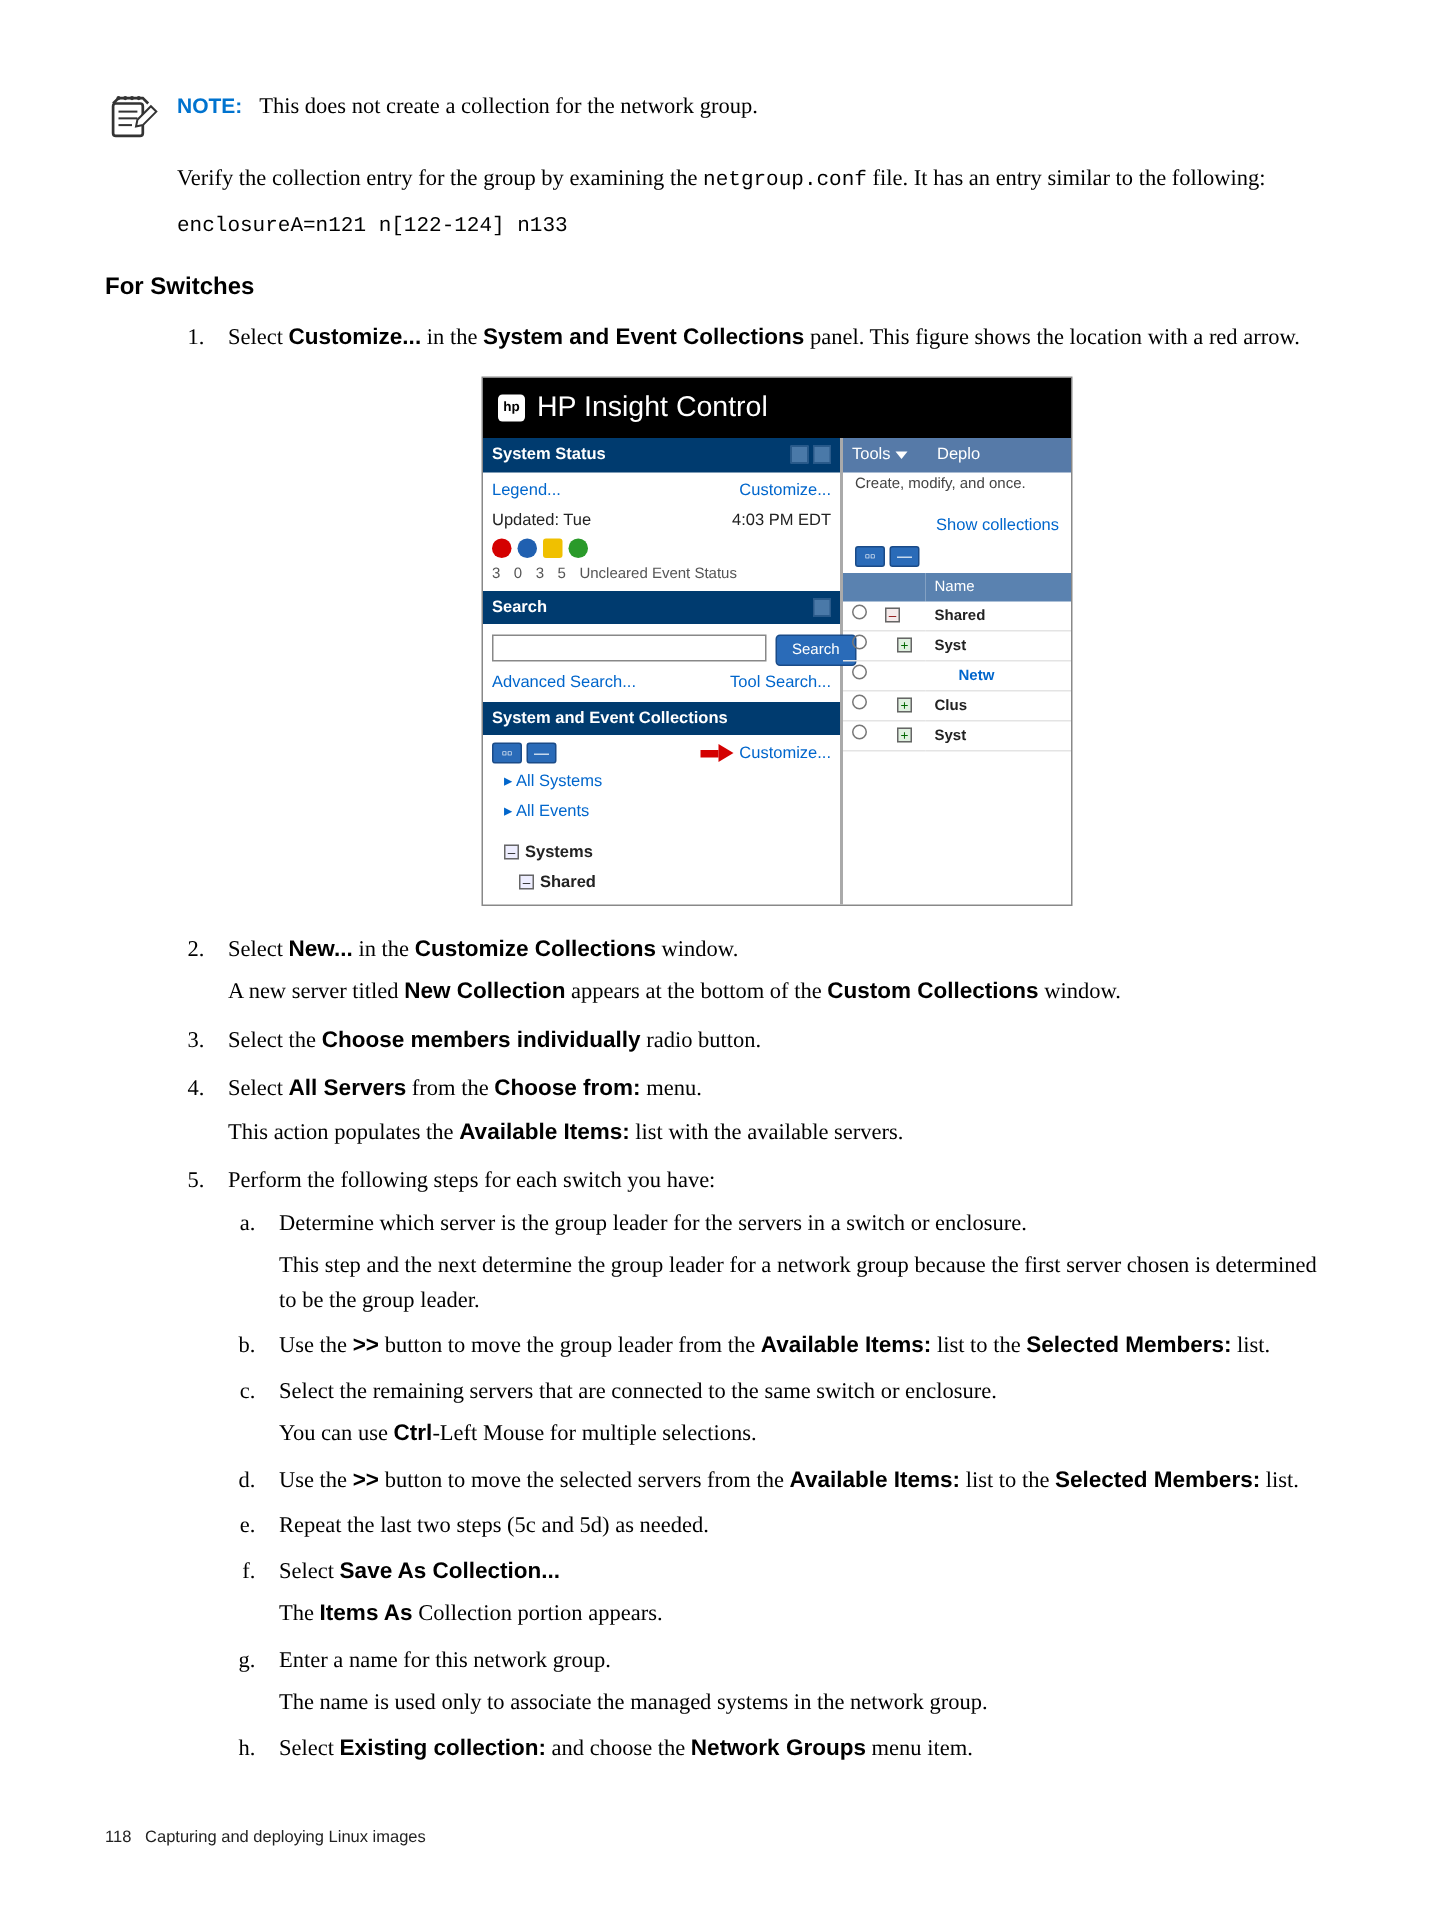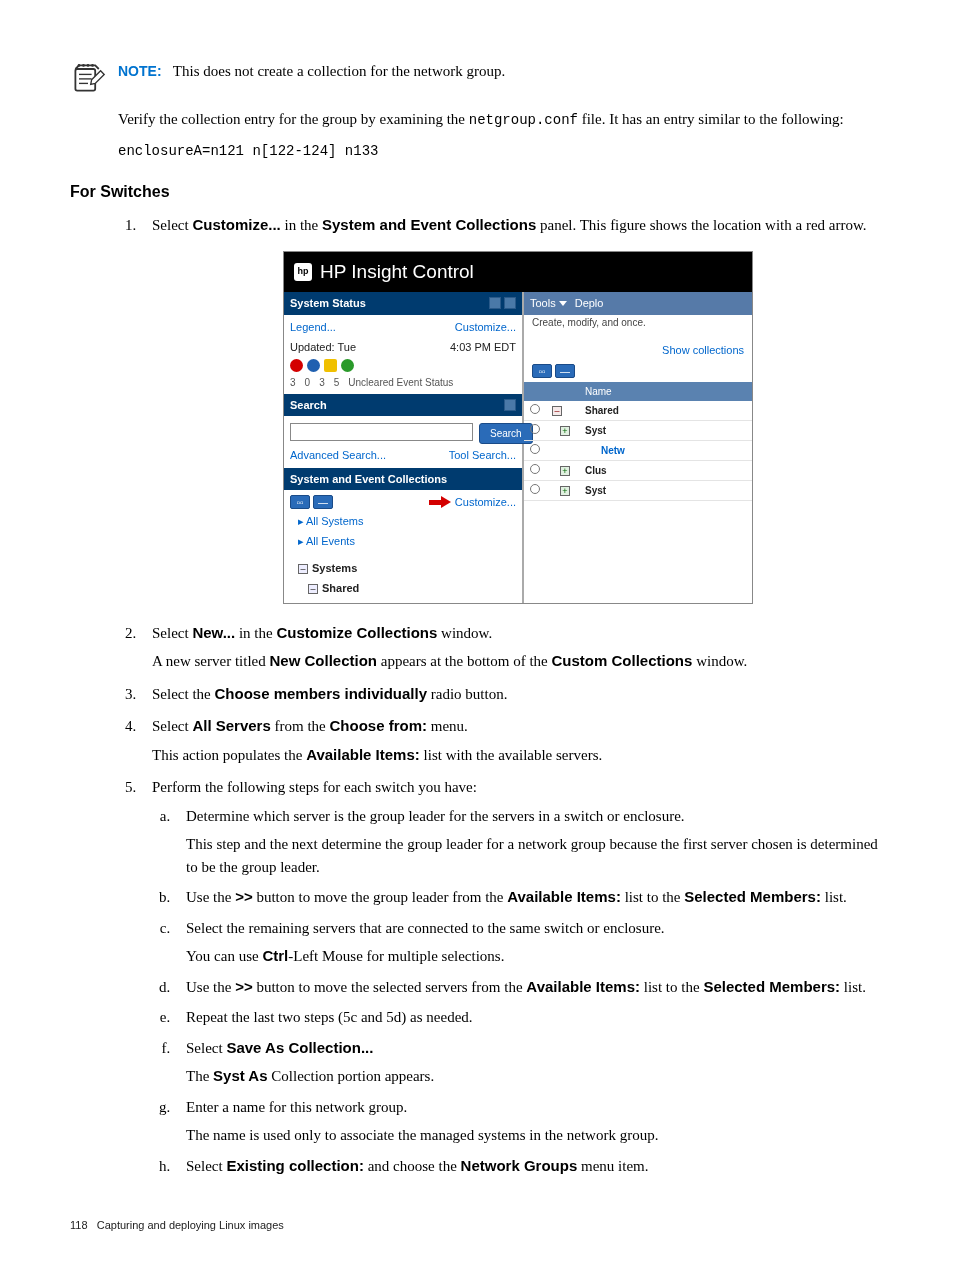--- a/index.html
+++ b/index.html
@@ -20,21 +20,21 @@
   .body-block { margin-left: 48px; }
   .mono { font-family: 'Courier New', monospace; font-size: 14px; }
   .section-heading { font-family: Arial, sans-serif; font-weight: bold; font-size: 16px; margin: 18px 0 10px 0; }
   ol.numbered { list-style: decimal; padding-left: 22px; margin: 8px 0 0 0; }
   ol.numbered > li { padding-left: 12px; margin-bottom: 10px; }
   ol.lettered { list-style: lower-alpha; padding-left: 22px; margin: 6px 0 0 0; }
   ol.lettered > li { padding-left: 12px; margin-bottom: 8px; }
   .p { margin: 6px 0; }
   b.sans, .bold-sans { font-family: Arial, sans-serif; font-weight: bold; }
   .screenshot-wrap { display: flex; justify-content: center; margin: 14px 0 18px 0; }
-  .screenshot { width: 470px; border: 1px solid #888; font-family: Arial, sans-serif; font-size: 11px; color: #222; background: #fff; }
+  .screenshot { width: 394px; border: 1px solid #888; font-family: Arial, sans-serif; font-size: 11px; color: #222; background: #fff; }
   .sc-titlebar { background: #000; color: #fff; padding: 6px 10px; display: flex; align-items: center; gap: 8px; }
   .sc-hp-logo { width: 18px; height: 18px; background: #fff; border-radius: 3px; display: inline-flex; align-items: center; justify-content: center; color: #000; font-size: 9px; font-weight: bold; }
   .sc-title { font-size: 19px; }
   .sc-body { display: flex; }
   .sc-left { width: 240px; border-right: 2px solid #aaa; }
   .sc-right { flex: 1; padding: 0; }
   .panel-header { background: #003b6f; color: #fff; padding: 3px 6px; font-weight: bold; display: flex; justify-content: space-between; align-items: center; }
   .panel-header .ph-icons { display: flex; gap: 3px; }
   .ph-icon-box { width: 12px; height: 12px; background: #4a79a8; display: inline-block; border: 1px solid #2a5a8a; }
   .panel-body { padding: 4px 6px; }
@@ -51,21 +51,21 @@
   .search-input { flex: 1; height: 18px; border: 1px solid #888; }
   .search-btn { background: #2a6bb8; color: #fff; border-radius: 3px; padding: 2px 10px; border: 1px solid #1a4b88; font-size: 10px; }
   .arrow-wrap{display:inline-flex;align-items:center;}
   .arrow-body{width:12px;height:5px;background:#d40000;}
   .arrow-head{width:0;height:0;border-top:6px solid transparent;border-bottom:6px solid transparent;border-left:10px solid #d40000;}
   .tree-icons { display:flex; gap:3px; }
   .tree-btn { width:20px; height:14px; background:#2a6bb8; color:#fff; display:inline-flex; align-items:center; justify-content:center; border-radius:2px; font-size:10px; border:1px solid #1a4b88;}
   .tree-item { padding: 2px 0 2px 8px; }
   .tree-sub { padding-left: 18px; }
   .box-icon { width:10px;height:10px;border:1px solid #666;display:inline-block;vertical-align:middle;margin-right:4px;text-align:center;line-height:8px;font-size:9px;background:#eef;}
-  .toolbar-right { background: #567aa8; color: #fff; padding: 3px 6px; display: flex; gap: 8px; font-size: 11px; }
+  .toolbar-right { background: #567aa8; color: #fff; padding: 3px 6px; display: flex; gap: 20px; font-size: 11px; }
   .tool-item { display:flex; align-items:center; gap:3px; }
   .chev-down{width:0;height:0;border-left:4px solid transparent;border-right:4px solid transparent;border-top:5px solid #fff;}
   .cust-title { font-family: Georgia, serif; font-size: 18px; padding: 4px 8px 0 8px; }
   .cust-sub { font-size: 10px; color: #444; padding: 0 8px 6px 8px; }
   .show-link { text-align:right; padding: 6px 8px; font-size:11px; }
   .tbl { border-collapse: collapse; width: 100%; font-size: 10px; margin-top:4px;}
   .tbl th { background: #5a82b0; color:#fff; text-align:left; padding:2px 6px; font-weight:normal;}
   .tbl td { padding: 2px 6px; border-bottom: 1px solid #e4e4e4; }
   .radio-dot{width:10px;height:10px;border:1px solid #777;border-radius:50%;display:inline-block;}
   .plus-box{width:10px;height:10px;border:1px solid #666;display:inline-block;text-align:center;line-height:8px;font-size:9px;background:#e0f0e0;color:#060;margin-right:3px;}
@@ -283,21 +283,21 @@
           <span>You can use </span><b class="sans">Ctrl</b><span>-Left Mouse for multiple selections.</span>
         </div>
       </li>
       <li>
         <span>Use the </span><b class="sans">&gt;&gt;</b><span> button to move the selected servers from the </span><b class="sans">Available Items:</b><span> list to the </span><b class="sans">Selected Members:</b><span> list.</span>
       </li>
       <li>Repeat the last two steps (5c and 5d) as needed.</li>
       <li>
         <span>Select </span><b class="sans">Save As Collection...</b>
         <div class="p">
-          <span>The </span><b class="sans">Syst As</b><span> Collection portion appears.</span>
+          <span>The </span><b class="sans">Items As</b><span> Collection portion appears.</span>
         </div>
       </li>
       <li>
         <span>Enter a name for this network group.</span>
         <div class="p">The name is used only to associate the managed systems in the network group.</div>
       </li>
       <li>
         <span>Select </span><b class="sans">Existing collection:</b><span> and choose the </span><b class="sans">Network Groups</b><span> menu item.</span>
       </li>
     </ol>

